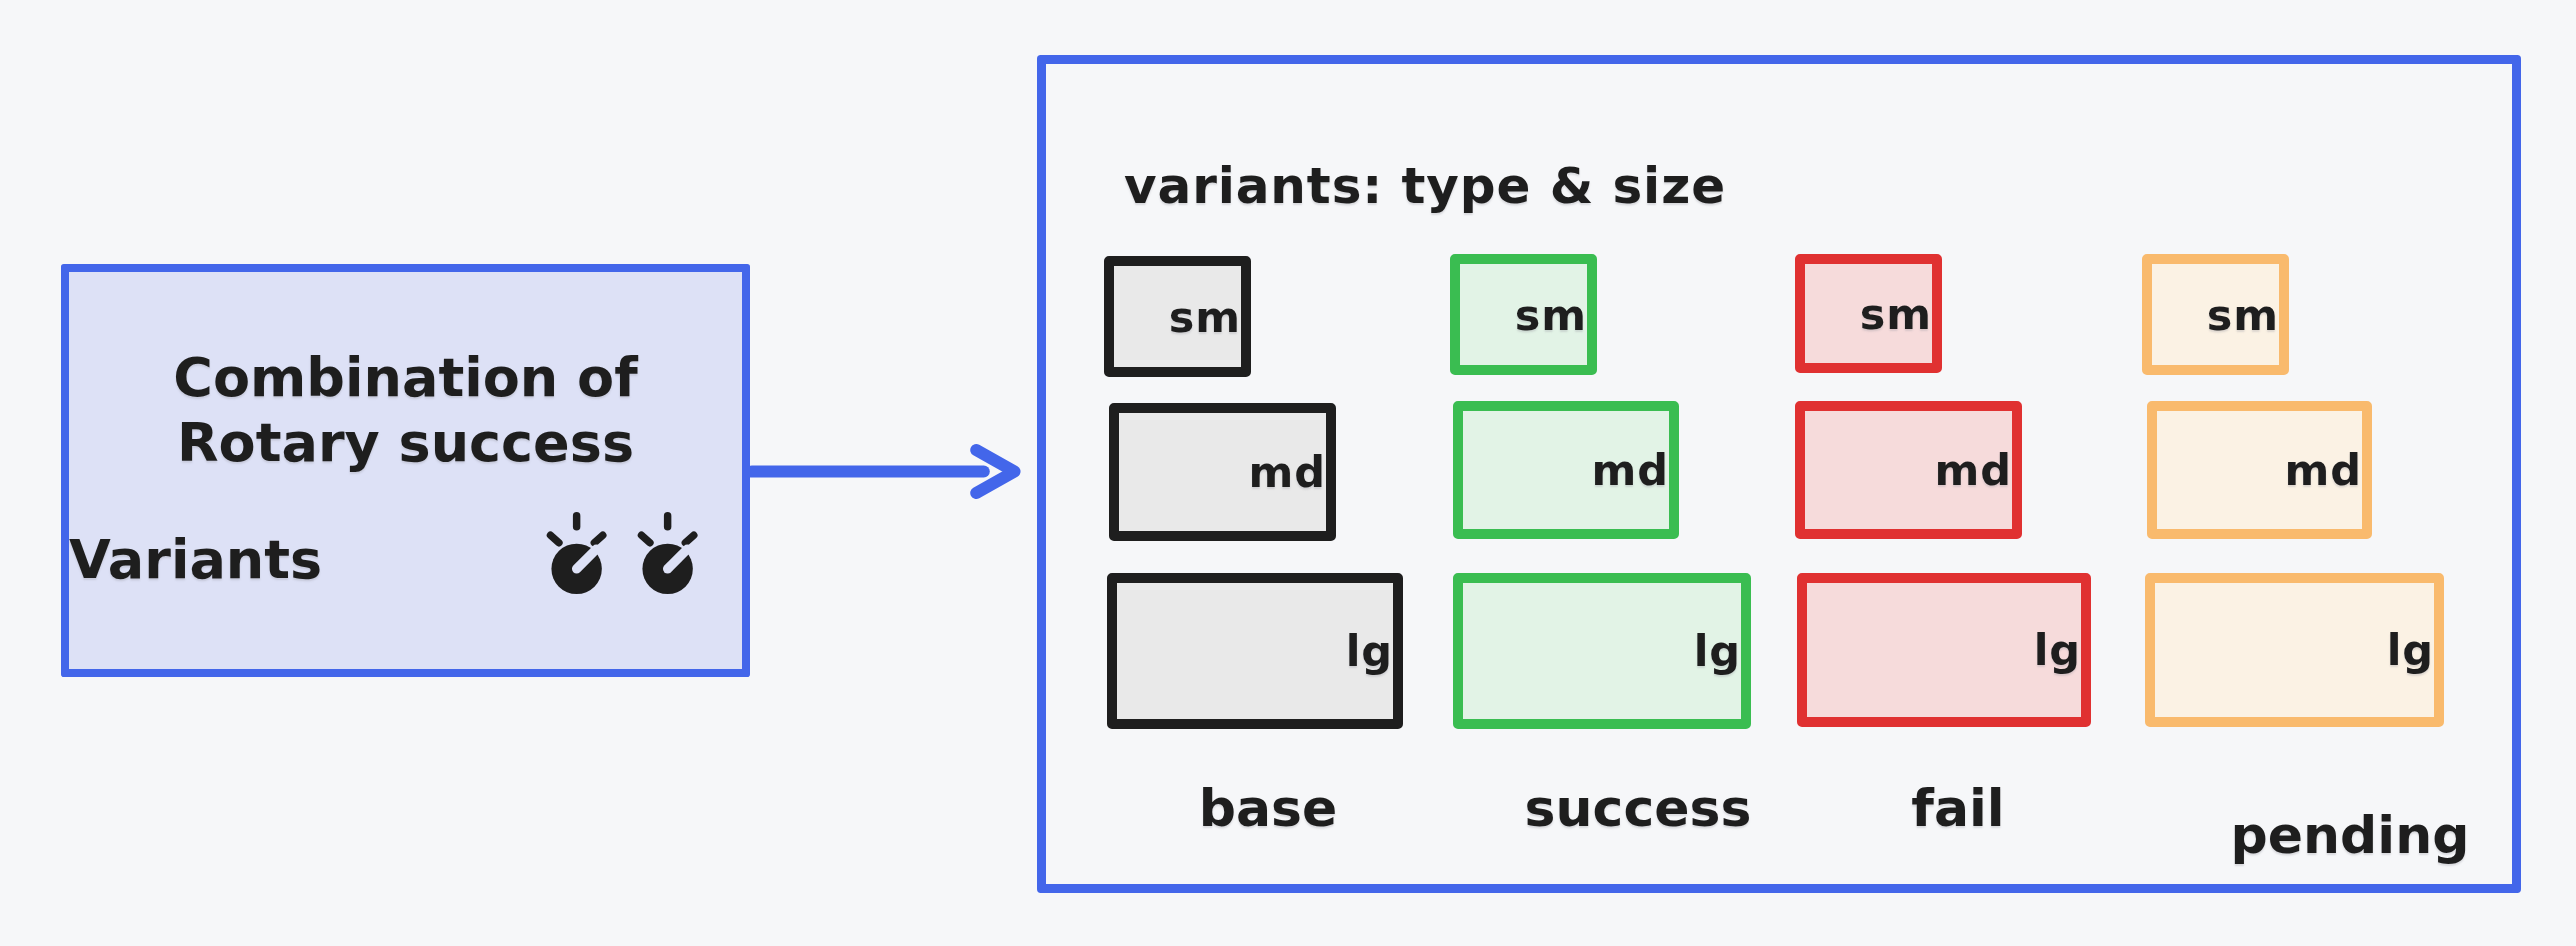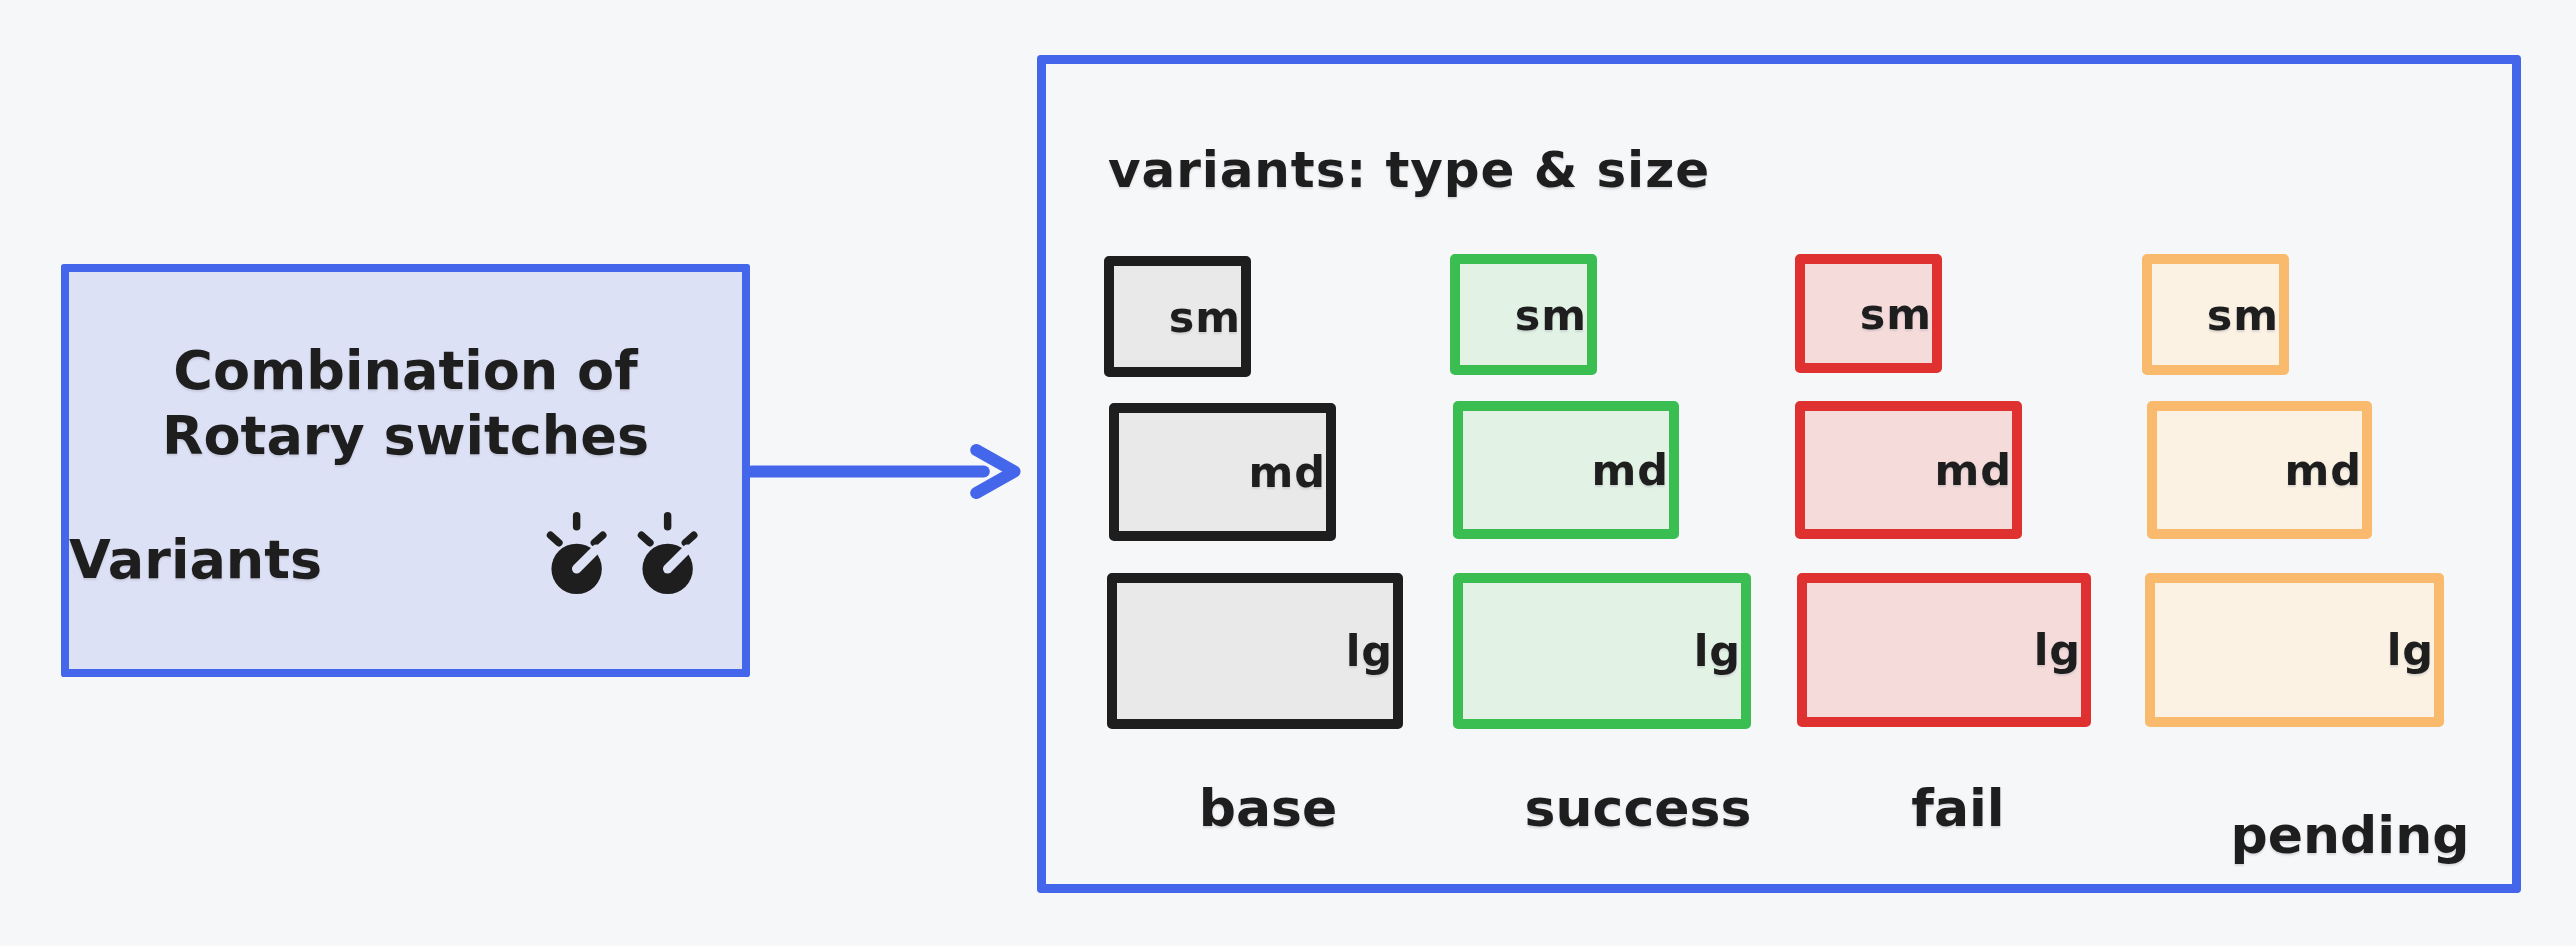--- a/index.html
+++ b/index.html
@@ -8,42 +8,42 @@
     position:relative;width:2576px;height:947px;overflow:hidden;
     font-weight:700;
     text-shadow:0 1.9px 1.9px rgba(150,150,160,.30);
   }
   
   .note{
     position:absolute;left:61px;top:264px;width:689px;height:413px;
     border:8.4px solid;border-radius:2.8px;box-sizing:border-box;
   }
   .note-title{
-    position:absolute;left:0;right:0;top:66px;text-align:center;
+    position:absolute;left:0;right:0;top:73px;text-align:center;
     font-size:54px;line-height:65px;
   }
   .note-caption{
     position:absolute;left:0;right:0;top:259px;text-align:left;
     font-size:54px;line-height:58px;
   }
   .knob{position:absolute;width:71px;height:84px;}
   .knob1{left:474px;top:239px;}
   .knob2{left:565px;top:239px;}
   .knob .ray{stroke-width:8;stroke-linecap:round;}
   .knob .notch{stroke-width:10;stroke-linecap:round;}
   
   .arrow{position:absolute;left:749px;top:436px;width:272px;height:71px;}
   .arrow line,.arrow polyline{fill:none;stroke-width:13;stroke-linecap:round;stroke-linejoin:round;}
   
   .panel{
     position:absolute;left:1037px;top:55px;width:1484px;height:838px;
     border:9.3px solid;border-radius:3.7px;box-sizing:border-box;
   }
   .panel-title{
-    position:absolute;left:62px;top:77px;margin:0;
+    position:absolute;left:62px;top:77px;margin:16px;
     font-size:50px;font-weight:700;letter-spacing:0.9px;
   }
   .btn{
     position:absolute;display:flex;align-items:center;justify-content:flex-end;
     border:10.3px solid;border-radius:5px;box-sizing:border-box;
     font-size:43px;letter-spacing:0.9px;
   }
   
   .c0.r0{left:58px; top:192px;width:147px;height:121px;}
   .c0.r1{left:63px; top:339px;width:227px;height:138px;}
@@ -67,21 +67,21 @@
   .l0{left:222px;} .l1{left:592px;} .l2{left:912px;} .l3{left:1304px;top:741px;}
 </style>
 </head>
 <body>
 
 <div class="scene" style="background-color: rgb(246, 247, 249); color: rgb(30, 30, 30);">
 
   <section class="note" style="border-color: rgb(67, 102, 234); background-color: rgb(221, 225, 246);">
     <div class="note-title">
       <div>Combination of</div>
-      <div>Rotary switches</div>
+      <div>Rotary success</div>
     </div>
     <div class="note-caption">Variants</div>
 
     <svg class="knob knob1" viewBox="0 0 76 90" aria-hidden="true">
       <line class="ray" x1="8" y1="26" x2="17" y2="34" style="stroke: rgb(30, 30, 30);"></line>
       <line class="ray" x1="36" y1="5" x2="36" y2="17" style="stroke: rgb(30, 30, 30);"></line>
       <line class="ray" x1="64" y1="26" x2="55" y2="34" style="stroke: rgb(30, 30, 30);"></line>
       <circle cx="36" cy="62" r="27" style="fill: rgb(30, 30, 30);"></circle>
       <line class="notch" x1="36" y1="62" x2="57" y2="41" style="stroke: rgb(221, 225, 246);"></line>
     </svg>

